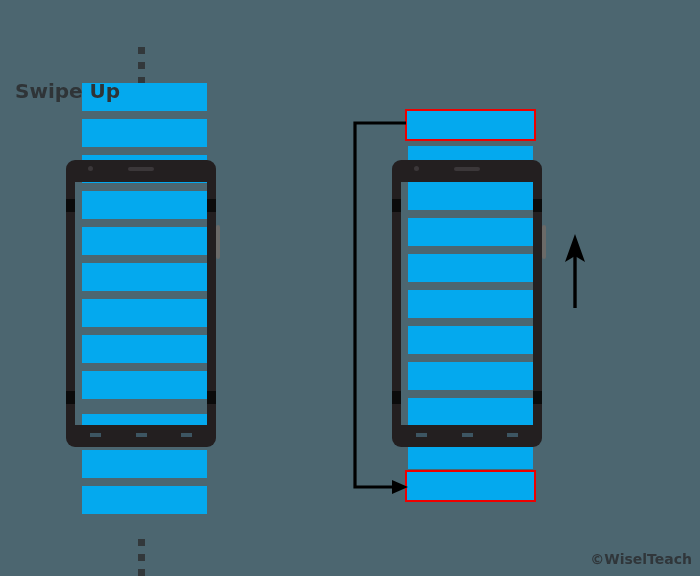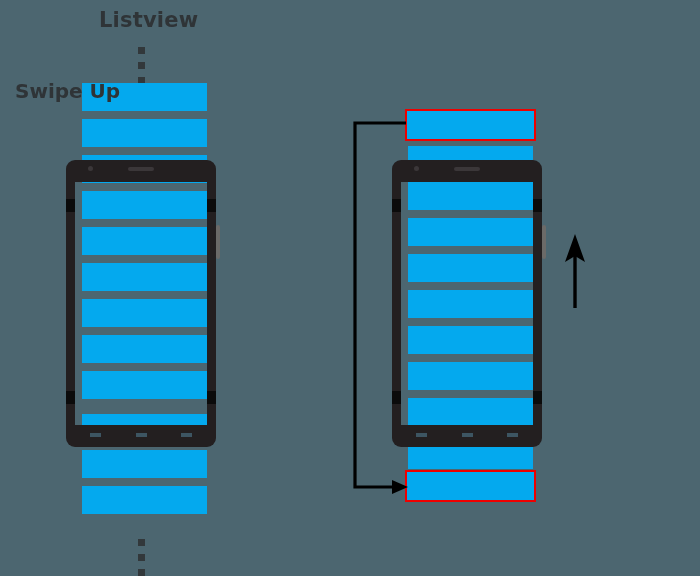--- a/index.html
+++ b/index.html
@@ -167,21 +167,20 @@
     font-size: 14px;
     font-weight: 700;
     white-space: nowrap;
   }
 </style>
 </head>
 <body>
 
 <div id="stage">
 
-  <div class="title" id="title-listview">Listview</div>
 
   <div class="dots" id="dots-top">
     <i></i>
     <i></i>
     <i></i>
   </div>
 
   <div class="bar-stack" id="listview-stack">
     <div class="bar" style="left:82px; top:83px;  width:125px; height:28px;"></div>
     <div class="bar" style="left:82px; top:119px; width:125px; height:28px;"></div>
@@ -258,14 +257,15 @@
   </svg>
 
   <div id="swipe-group">
     <svg width="60" height="78" viewBox="0 0 60 78">
       <line x1="30" y1="76" x2="30" y2="13" stroke="#000000" stroke-width="3.4"></line>
       <polygon points="30,2 20,30 30,24 40,30" fill="#000000"></polygon>
     </svg>
   </div>
   <div id="swipe-label">Swipe Up</div>
 
+  <div id="watermark">©WiselTeach</div>
 
 </div>
 
 </body></html>

